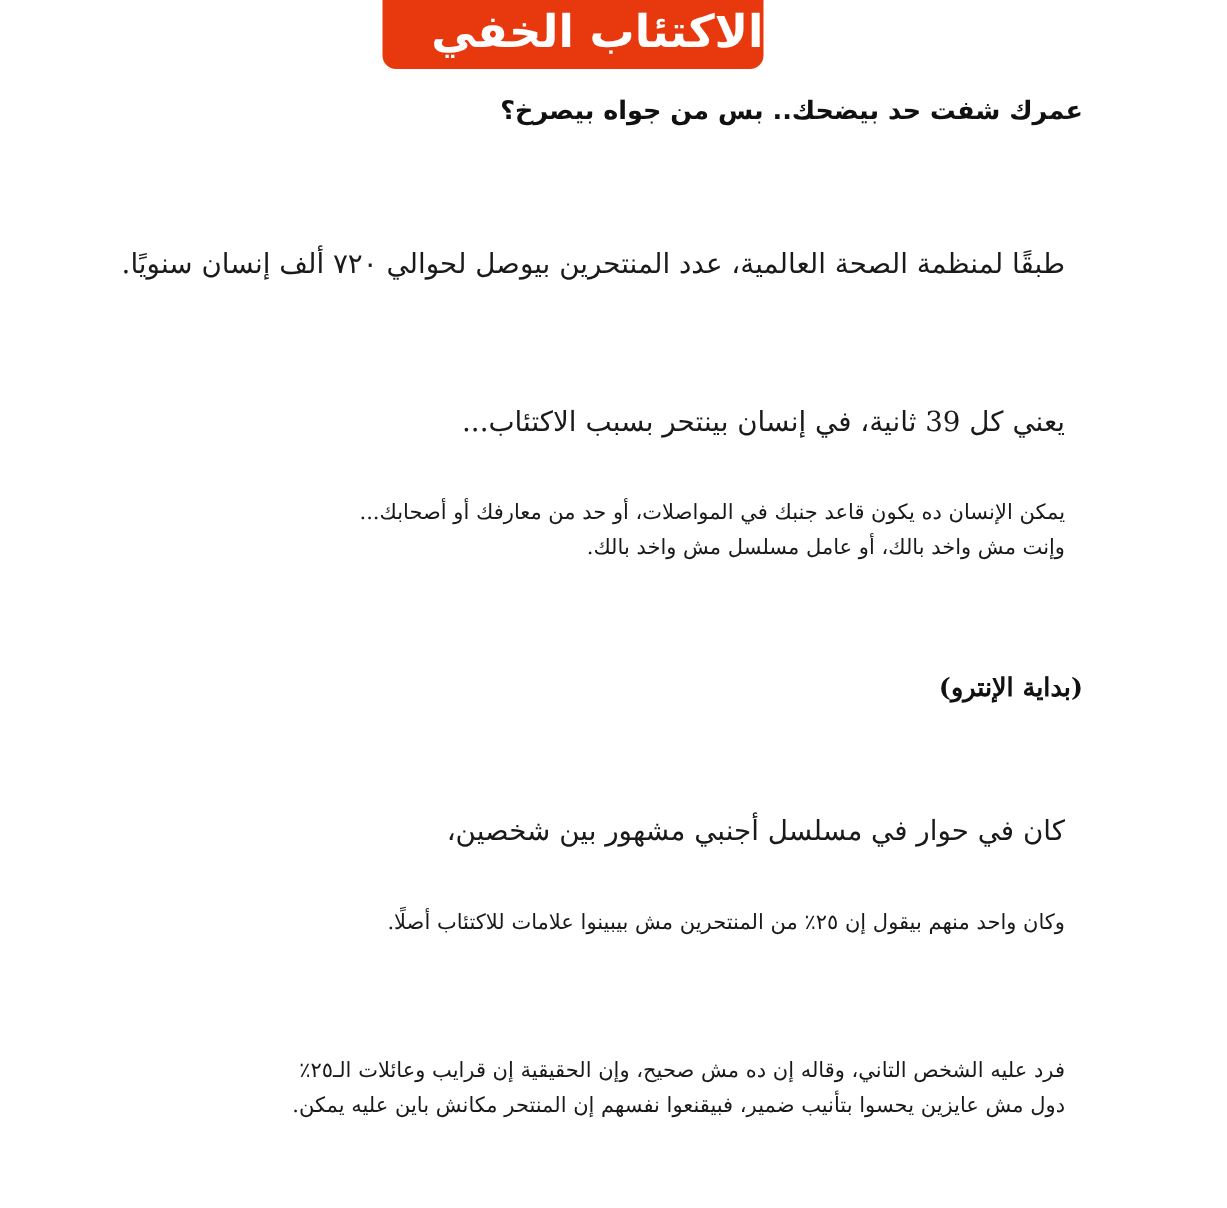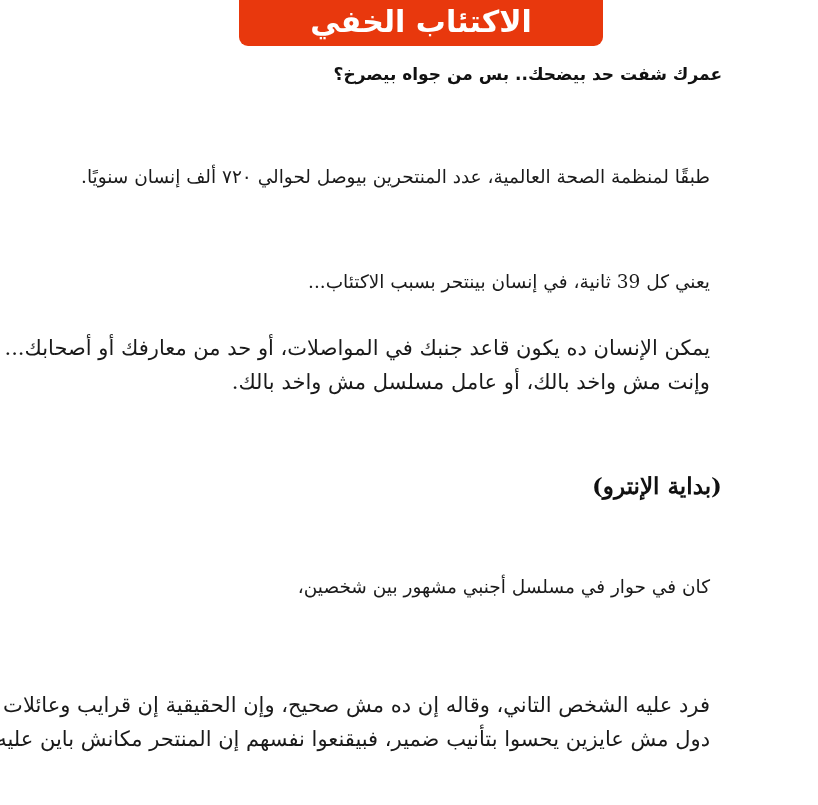--- a/index.html
+++ b/index.html
@@ -22,29 +22,29 @@
   .banner-row {
     position: absolute;
     top: 0;
     left: 0;
     width: 818px;
     height: 46px;
   }
   .title-banner {
     position: absolute;
     top: 0;
-    left: 239px;
-    width: 364px;
+    left: 255px;
+    width: 254px;
     height: 46px;
     background: #e8380d;
     border-bottom-left-radius: 9px;
     border-bottom-right-radius: 9px;
     display: flex;
     align-items: center;
-    justify-content: center;
+    justify-content: flex-start;
     box-sizing: border-box;
     padding-bottom: 3px;
   }
   .title-banner-text {
     color: #ffffff;
     font-family: "DejaVu Sans", "Liberation Sans", sans-serif;
     font-weight: bold;
     font-size: 30px;
     line-height: 1;
     letter-spacing: 0px;
@@ -92,29 +92,29 @@
   .gap-b { height: 52px; }
   .gap-c { height: 10px; }
   .gap-d { height: 58px; }
   .gap-e { height: 56px; }
   .gap-f { height: 10px; }
   .gap-g { height: 52px; }
 
   .stage-note {
     font-family: "DejaVu Serif", "Liberation Serif", serif;
     font-weight: bold;
-    font-size: 23px;
+    font-size: 17px;
     line-height: 1.5;
     margin: 0;
     text-align: right;
     color: #111111;
   }
 
   .wide-line {
-    font-size: 21px;
+    font-size: 14px;
   }
 </style>
 </head>
 <body>
 
 <div class="banner-row">
   <div class="title-banner">
     <span class="title-banner-text">الاكتئاب الخفي</span>
   </div>
 </div>
@@ -147,20 +147,23 @@
   <p class="stage-note">(بداية الإنترو)</p>
 
   <div class="gap-e"></div>
 
   <p class="para">
     <span class="ln">كان في حوار في مسلسل أجنبي مشهور بين شخصين،</span>
   </p>
 
   <div class="gap-f"></div>
 
+  <p class="para wide-line">
+    <span class="ln">وكان واحد منهم بيقول إن ٢٥٪ من المنتحرين مش بيبينوا علامات للاكتئاب أصلًا.</span>
+  </p>
 
   <div class="gap-g"></div>
 
   <p class="para wide-line">
     <span class="ln">فرد عليه الشخص التاني، وقاله إن ده مش صحيح، وإن الحقيقية إن قرايب وعائلات الـ٢٥٪</span>
     <span class="ln">دول مش عايزين يحسوا بتأنيب ضمير، فبيقنعوا نفسهم إن المنتحر مكانش باين عليه يمكن.</span>
   </p>
 
 </div>
 

